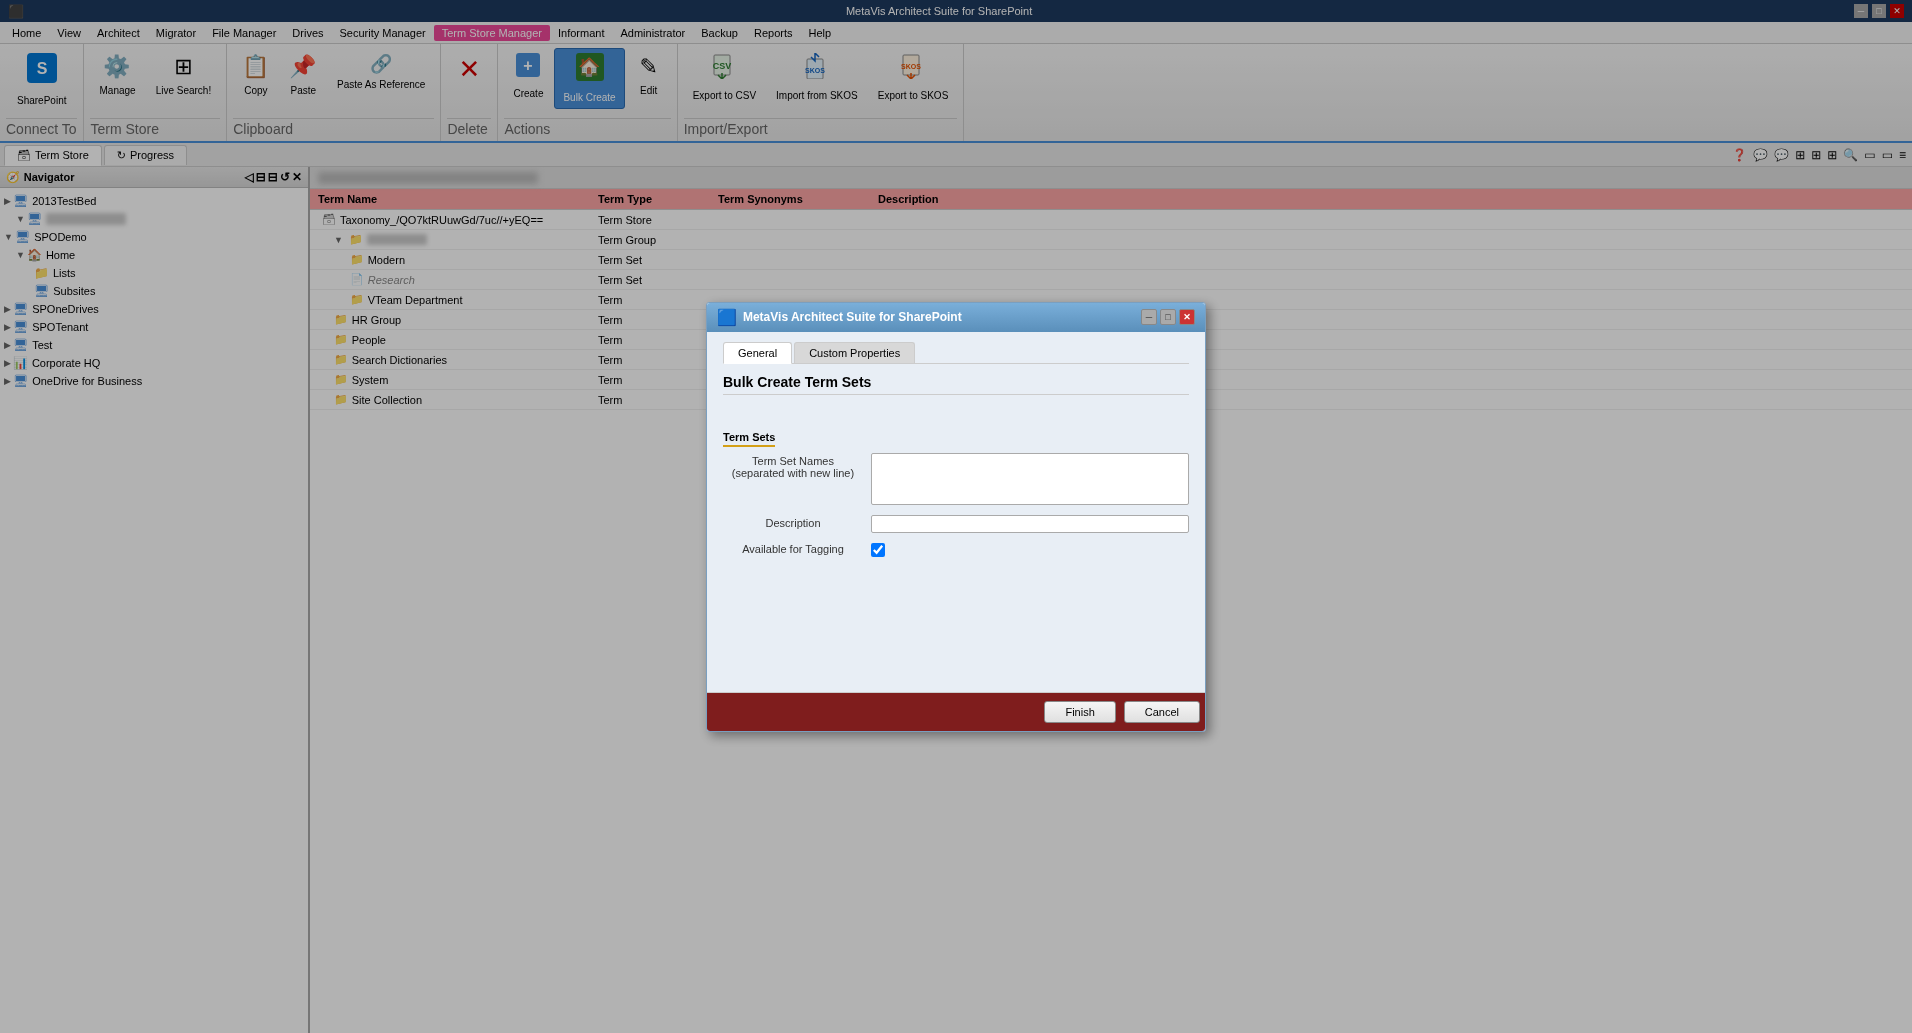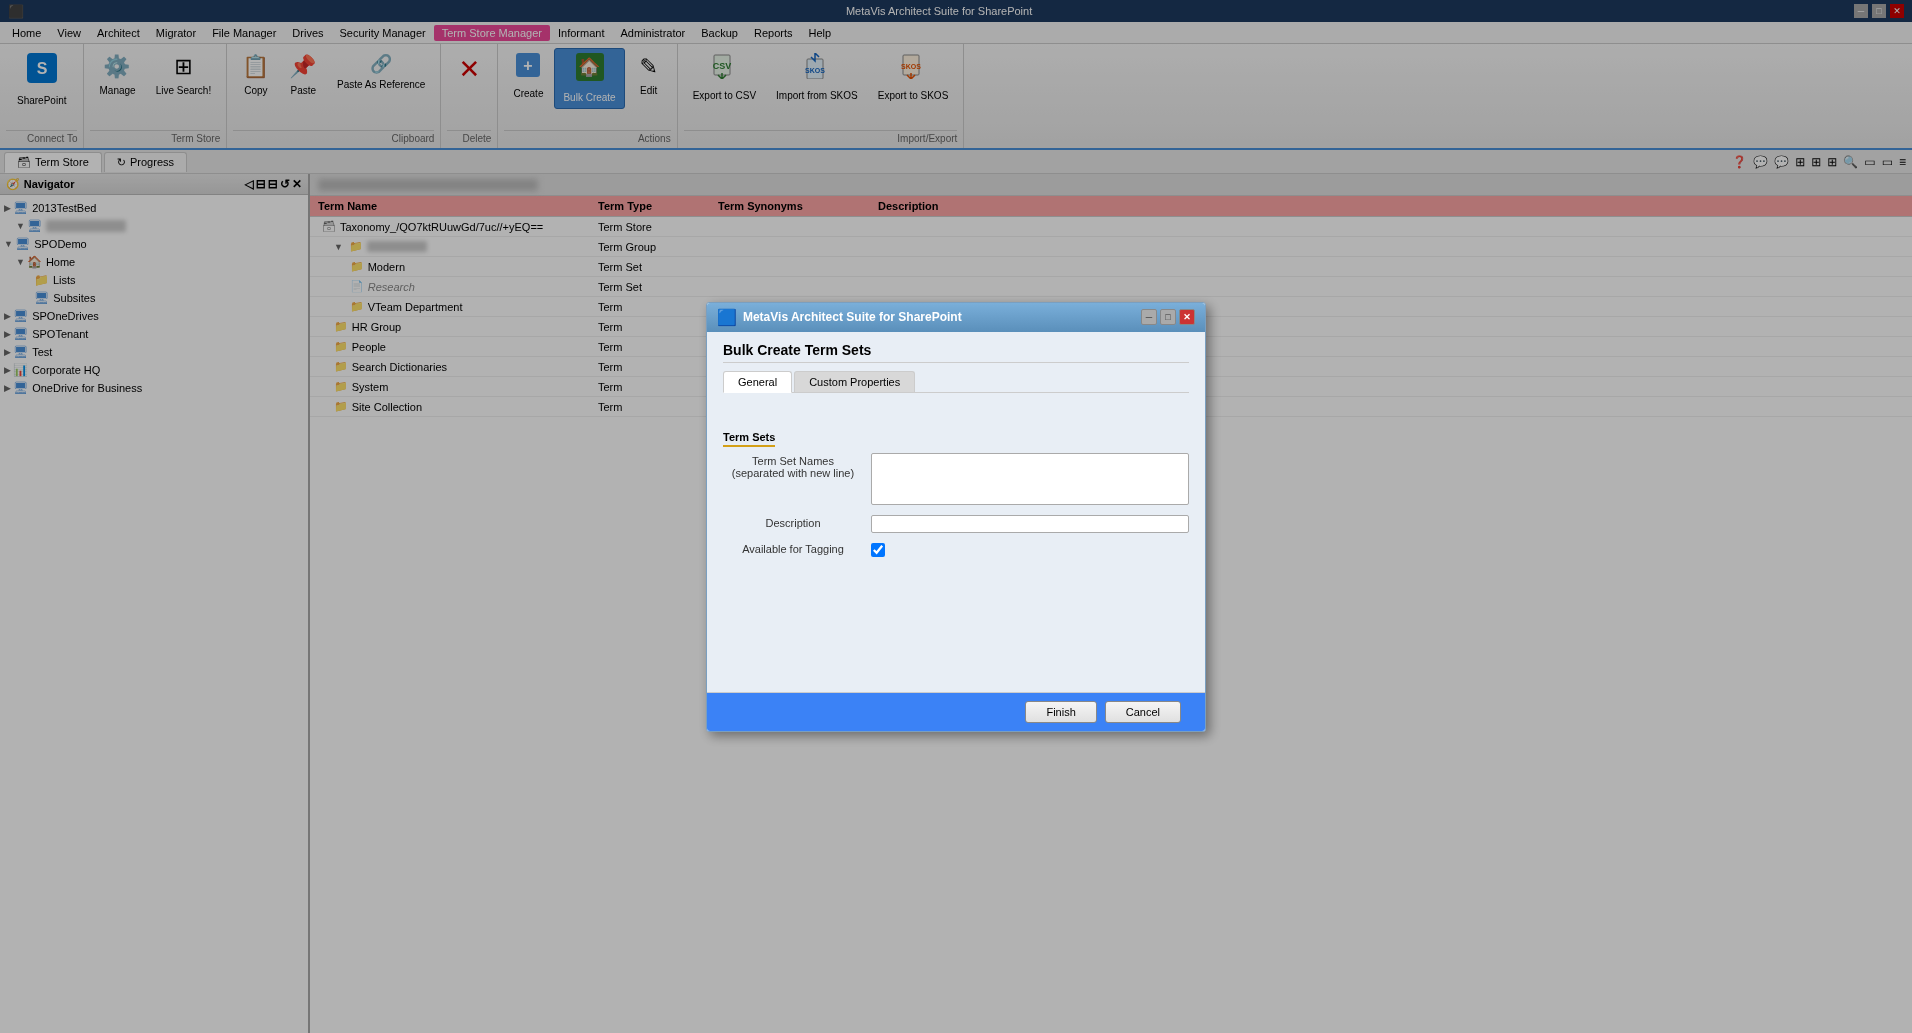--- a/index.html
+++ b/index.html
@@ -52,26 +52,26 @@
       border-right: 1px solid #ccc;
       padding: 4px 6px 0;
     }
     .ribbon-group-content {
       display: flex;
       align-items: flex-start;
       flex: 1;
       gap: 2px;
     }
     .ribbon-group-label {
-      text-align: right;
-      font-size: 10px;
+      text-align: left;
+      font-size: 14px;
       color: #666;
       padding: 2px 0 4px;
       border-top: 1px solid #ccc;
-      margin-top: 18px;
+      margin-top: 6px;
     }
     .ribbon-btn {
       display: flex;
       flex-direction: column;
       align-items: center;
       justify-content: center;
       padding: 4px 8px;
       cursor: pointer;
       border-radius: 3px;
       min-width: 44px;
@@ -304,26 +304,26 @@
       font-size: 11px;
       border: 1px solid #aaa;
       border-radius: 2px;
       padding: 2px 4px;
       background: white;
       resize: none;
     }
     .form-checkbox { width: 14px; height: 14px; margin-top: 2px; }
     
     #modal-footer {
-      padding: 8px 24px;
+      padding: 8px 5px;
       border-top: 1px solid #ccc;
       display: flex;
       justify-content: flex-end;
       gap: 8px;
-      background: #3b82f6;
+      background: #7f1d1d;
       border-radius: 0 0 3px 3px;
     }
     .dialog-btn {
       padding: 4px 20px;
       font-size: 11px;
       border: 1px solid #888;
       border-radius: 3px;
       cursor: pointer;
       background: linear-gradient(to bottom, #f5f5f5, #e0e0e0);
     }
@@ -717,30 +717,30 @@
         <span>MetaVis Architect Suite for SharePoint</span>
       </div>
       <div class="modal-controls">
         <div class="modal-ctrl-btn">─</div>
         <div class="modal-ctrl-btn">□</div>
         <div class="modal-ctrl-btn close-btn">✕</div>
       </div>
     </div>
 
     <div id="modal-body">
-      <div id="modal-title">Bulk Create Term Sets</div>
-
       <div id="modal-tabs">
         <div class="modal-tab active">
           <span>General</span>
         </div>
         <div class="modal-tab">
           <span>Custom Properties</span>
         </div>
       </div>
+
+      <div id="modal-title">Bulk Create Term Sets</div>
 
       <div>
         <div class="form-section-label">Term Sets</div>
         
         <div class="form-row">
           <div class="form-label">
             <span>Term Set Names<br>(separated with new line)</span>
           </div>
           <div style="flex:1;position:relative;">
             <textarea class="form-textarea" style="width: 100%; height: 52px; border: 1px solid rgb(170, 170, 170); padding: 2px 4px; font-size: 11px; resize: none;"></textarea>

